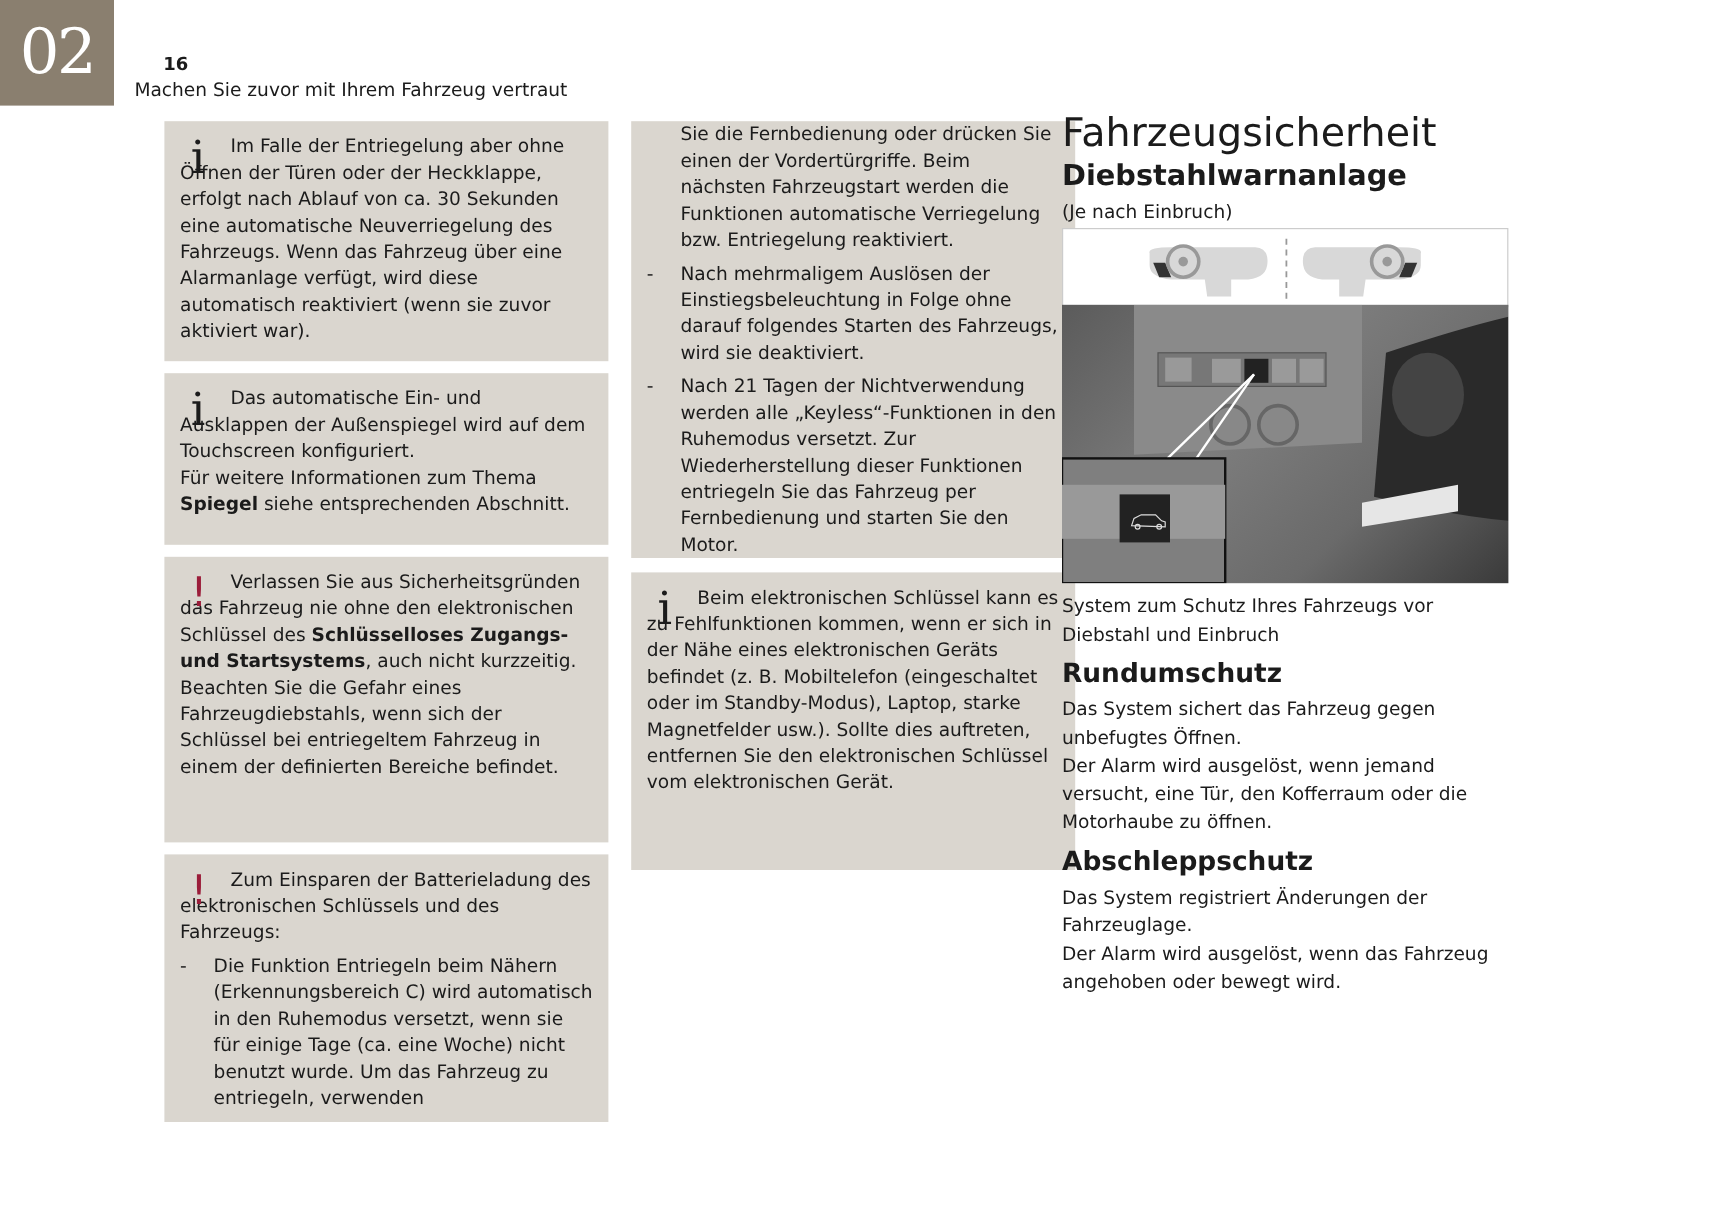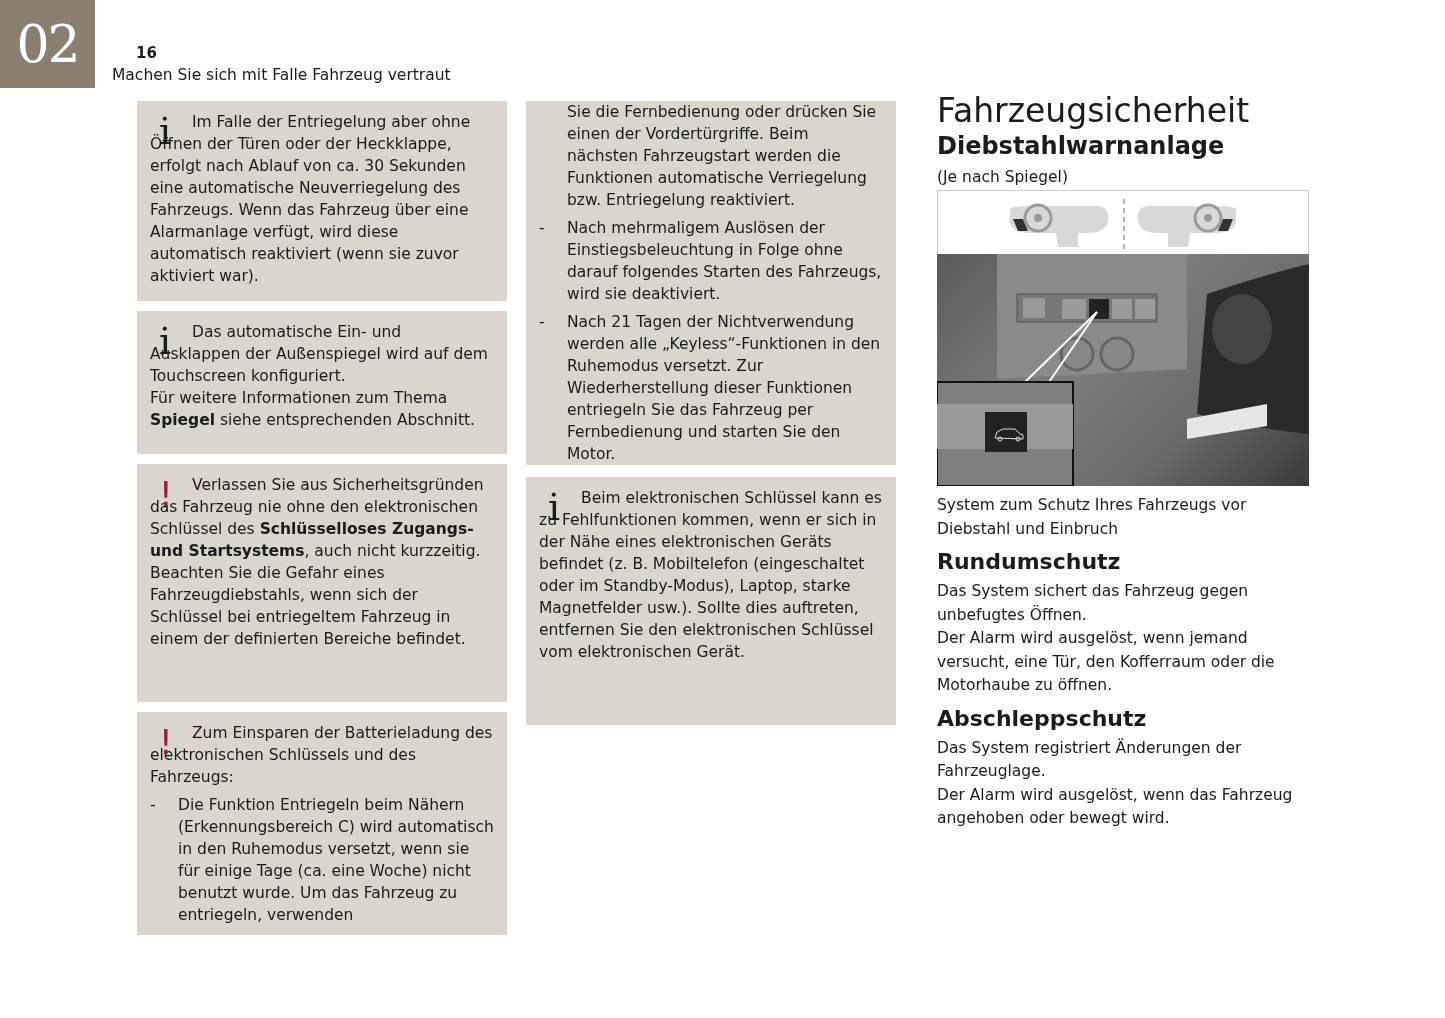--- a/index.html
+++ b/index.html
@@ -6,21 +6,21 @@
   body { width:1445px; height:1018px; position:relative; overflow:hidden;
          font-family:"DejaVu Sans", sans-serif; color:#1b1b1b; }
   .chapter-tab { position:absolute; left:0; top:0; width:95px; height:88px; background:#8a7f6f;
                  color:#fff; font-family:"DejaVu Serif", serif; font-size:52px; line-height:88px;
                  text-align:center; letter-spacing:-2px; font-weight:normal; }
   .page-num { position:absolute; left:112px; top:44px; font-size:15px; font-weight:bold;margin-left:24px; }
   .page-header { position:absolute; left:112px; top:66px; font-size:15.5px; }
   .col { position:absolute; top:101px; width:370px; }
   .col-1 { left:137px; }
   .col-2 { left:526px; }
-  .col-3 { left:937px; top:92px; width:372px; }
+  .col-3 { left:885px; top:92px; width:372px; }
   .note { background:#dad6cf; padding:10px 12px 12px 13px; margin-bottom:10px;
           font-size:15.5px; line-height:22px; position:relative; }
   .note p { margin:0; }
   .note-icon { position:absolute; left:22px; top:12px; font-family:"DejaVu Serif", serif;
                font-size:38px; line-height:36px; }
   .icon-info { color:#1b1b1b; }
   .icon-warn { color:#9b1d3a; font-family:"DejaVu Sans", sans-serif; font-size:34px; }
   .bullet { display:flex; margin-top:6px; }
   .bullet .dash { width:28px; flex:none; }
   .bullet .btext { flex:1; }
@@ -33,21 +33,21 @@
   .fig-photo { position:absolute; top:64px; left:0; width:372px; height:232px;
                background:linear-gradient(135deg,#5b5b5b 0%,#7d7d7d 40%,#6a6a6a 70%,#3a3a3a 100%); overflow:hidden; }
   .body-text { font-size:15.5px; line-height:23.5px; margin:0; }
   .section-h { font-size:22px; font-weight:bold; margin:8px 0 6px 0; }
 </style>
 </head>
 <body>
 
 <div class="chapter-tab">02</div>
 <div class="page-num">16</div>
-<div class="page-header">Machen Sie sich mit Falle Fahrzeug vertraut</div>
+<div class="page-header">Machen Sie zuvor mit Ihrem Fahrzeug vertraut</div>
 
 <div class="col col-1">
   <div class="note" style="height:178px;">
     <span class="note-icon icon-info">i</span>
     <p style="text-indent:42px;">Im Falle der Entriegelung aber ohne Öffnen der Türen oder der Heckklappe, erfolgt nach Ablauf von ca. 30 Sekunden eine automatische Neuverriegelung des Fahrzeugs. Wenn das Fahrzeug über eine Alarmanlage verfügt, wird diese automatisch reaktiviert (wenn sie zuvor aktiviert war).</p>
   </div>
 
   <div class="note" style="height:121px;">
     <span class="note-icon icon-info">i</span>
     <p style="text-indent:42px;">Das automatische Ein- und Ausklappen der Außenspiegel wird auf dem Touchscreen konfiguriert.</p>
@@ -88,21 +88,21 @@
 
   <div class="note" style="height:226px;margin-top:12px;">
     <span class="note-icon icon-info">i</span>
     <p style="text-indent:42px;">Beim elektronischen Schlüssel kann es zu Fehlfunktionen kommen, wenn er sich in der Nähe eines elektronischen Geräts befindet (z. B. Mobiltelefon (eingeschaltet oder im Standby-Modus), Laptop, starke Magnetfelder usw.). Sollte dies auftreten, entfernen Sie den elektronischen Schlüssel vom elektronischen Gerät.</p>
   </div>
 </div>
 
 <div class="col col-3">
   <h1 class="title-main">Fahrzeugsicherheit</h1>
   <h2 class="title-sub">Diebstahlwarnanlage</h2>
-  <div class="version">(Je nach Spiegel)</div>
+  <div class="version">(Je nach Einbruch)</div>
 
   <div class="figure">
     <div class="fig-top">
       <svg width="370" height="62">
         <path d="M72 20 Q70 15 90 15 L160 15 Q172 16 170 30 Q168 42 150 42 L140 42 L140 56 L120 56 L118 42 L90 42 Q72 40 72 30 Z" fill="#d8d8d8"></path>
         <path d="M75 28 L85 28 L90 40 L80 40 Z" fill="#333"></path>
         <circle cx="100" cy="27" r="13" fill="none" stroke="#999" stroke-width="3"></circle>
         <circle cx="100" cy="27" r="4" fill="#999"></circle>
         <line x1="186" y1="8" x2="186" y2="58" stroke="#999" stroke-width="1.5" stroke-dasharray="5,4"></line>
         <path d="M298 20 Q300 15 280 15 L210 15 Q198 16 200 30 Q202 42 220 42 L230 42 L230 56 L250 56 L252 42 L280 42 Q298 40 298 30 Z" fill="#d8d8d8"></path>

